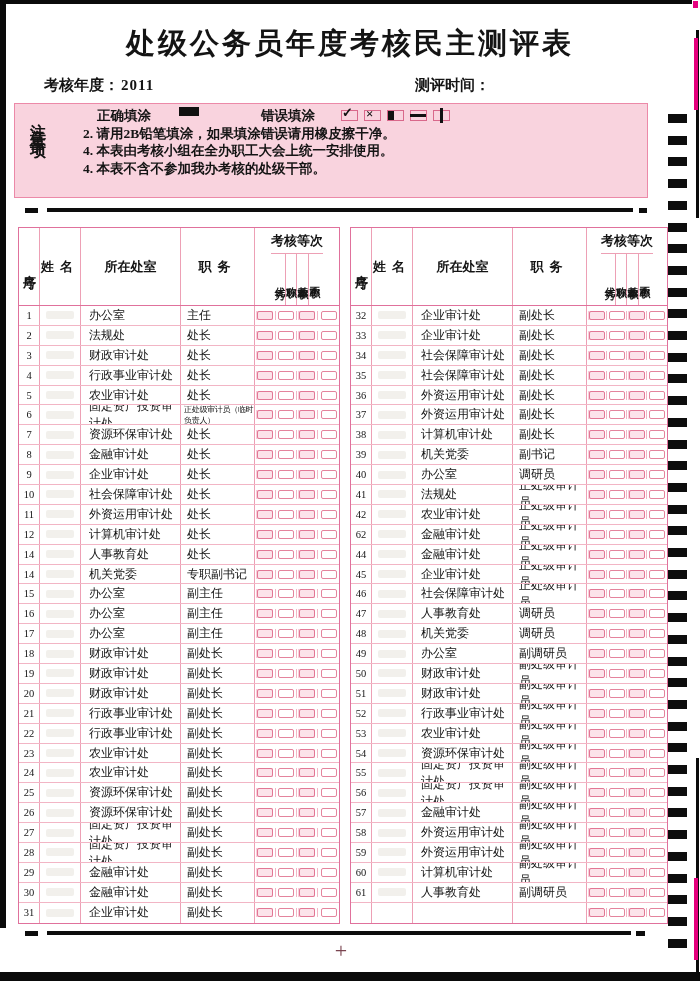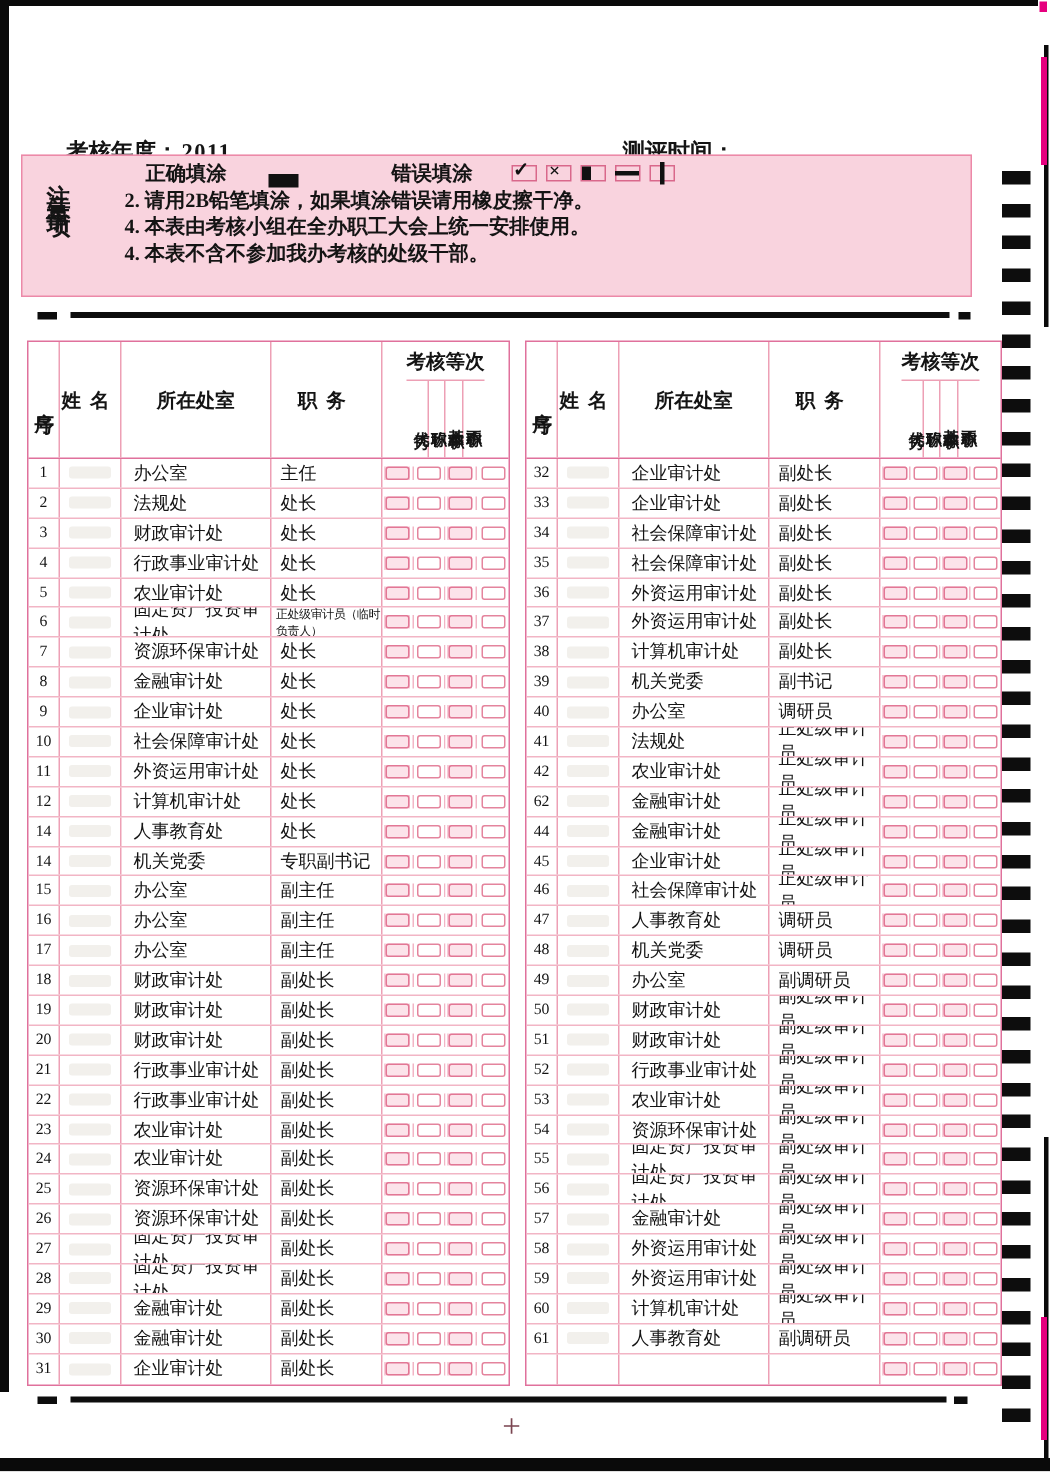--- a/index.html
+++ b/index.html
@@ -17,39 +17,39 @@
   .mag-1{left:693px;top:1px;width:5px;height:7px;}
   .mag-2{left:694px;top:38px;width:4px;height:72px;}
   .mag-3{left:694px;top:878px;width:4px;height:82px;}
   
   .tmark{position:absolute;left:668px;width:19px;height:9px;background:#0d0d0d;}
   
   .title{
     position:absolute;left:0;top:24px;width:700px;text-align:center;
     font-size:29px;font-weight:bold;letter-spacing:3px;
   }
-  .meta{position:absolute;top:92px;font-size:15px;font-weight:bold;}
+  .meta{position:absolute;top:76px;font-size:15px;font-weight:bold;}
   .meta-year{left:44px;}
   .meta-time{left:415px;}
   .meta .val{font-weight:bold;letter-spacing:1px;margin-left:2px;}
   
   .notice{
     position:absolute;left:14px;top:103px;width:632px;height:93px;
     background:#f9d3de;border:1.5px solid #ec89a8;
   }
   .notice-label{
     position:absolute;left:12px;top:6px;height:82px;display:flex;align-items:center;
     writing-mode:vertical-rl;text-orientation:upright;
     font-size:16px;font-weight:bold;letter-spacing:7px;
   }
   .notice-body{
     position:absolute;left:68px;top:3px;right:8px;
     font-size:13.5px;font-weight:bold;line-height:17.5px;
   }
-  .fill-demo{padding-left:14px;display:flex;align-items:flex-end;gap:18px;}
+  .fill-demo{padding-left:14px;display:flex;align-items:flex-start;gap:18px;}
   .solidbox{display:inline-block;width:20px;height:9px;background:#111;margin:0 44px 0 10px;}
   .markbox{
     position:relative;display:inline-block;width:15px;height:9px;margin-right:6px;
     border:1px solid #d9688b;background:#f9d3de;vertical-align:-1px;
   }
   .mark-check::after{content:"\2713";position:absolute;left:0px;top:-5px;font-size:13px;line-height:13px;color:#111;}
   .mark-cross::after{content:"\00D7";position:absolute;left:1px;top:-4px;font-size:13px;line-height:13px;color:#111;}
   .mark-half::after{content:"";position:absolute;left:0;top:0;width:6px;height:9px;background:#111;}
   .mark-hline::after{content:"";position:absolute;left:-1px;top:3px;width:16px;height:3px;background:#111;}
   .mark-vline::after{content:"";position:absolute;left:6px;top:-3px;width:3px;height:15px;background:#111;}
@@ -115,20 +115,21 @@
 
   <div class="edge-top"></div>
   <div class="edge-left"></div>
   <div class="edge-bottom"></div>
   <div class="edge-right-1"></div>
   <div class="edge-right-2"></div>
   <div class="mag mag-1"></div>
   <div class="mag mag-2"></div>
   <div class="mag mag-3"></div>
 
+  <div class="title">处级公务员年度考核民主测评表</div>
   <div class="meta meta-year">
     <span>考核年度：</span><span class="val">2011</span>
   </div>
   <div class="meta meta-time">
     <span>测评时间：</span><span class="val"></span>
   </div>
 
   <div class="notice">
     <div class="notice-label">注意事项</div>
     <div class="notice-body">

